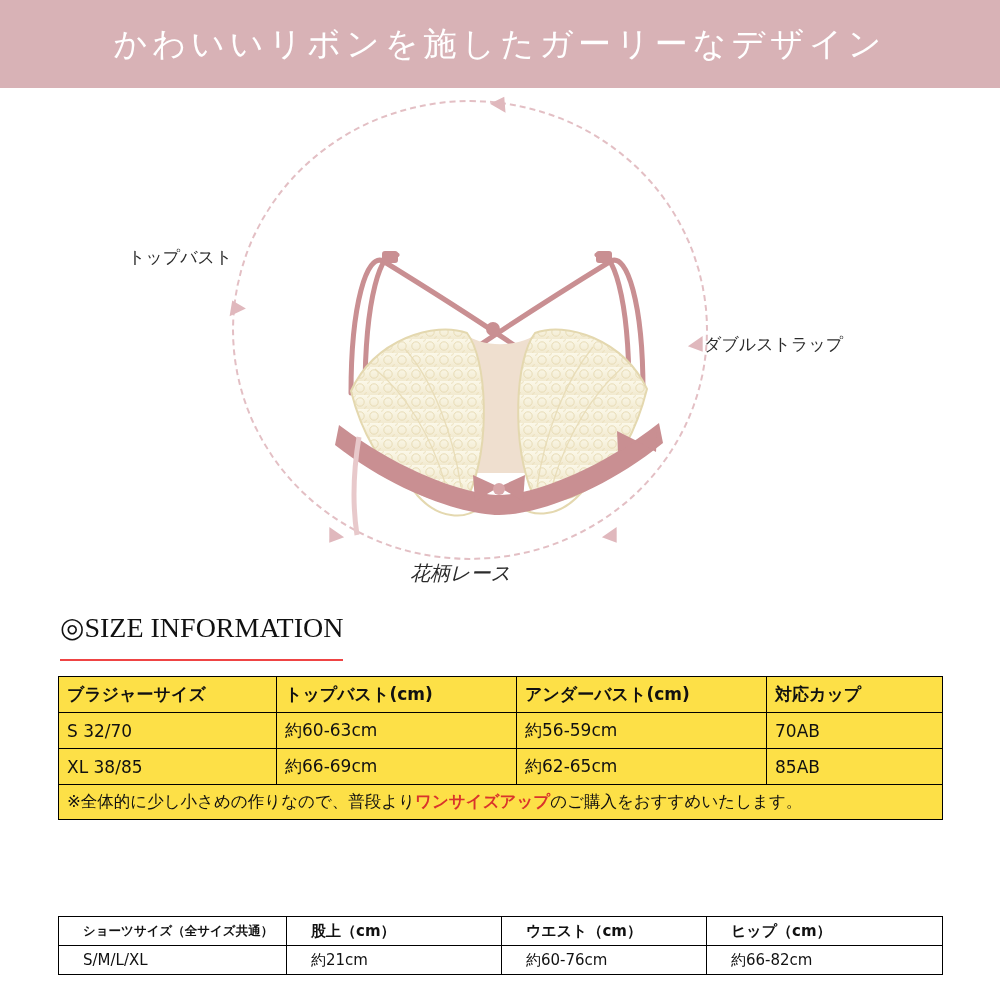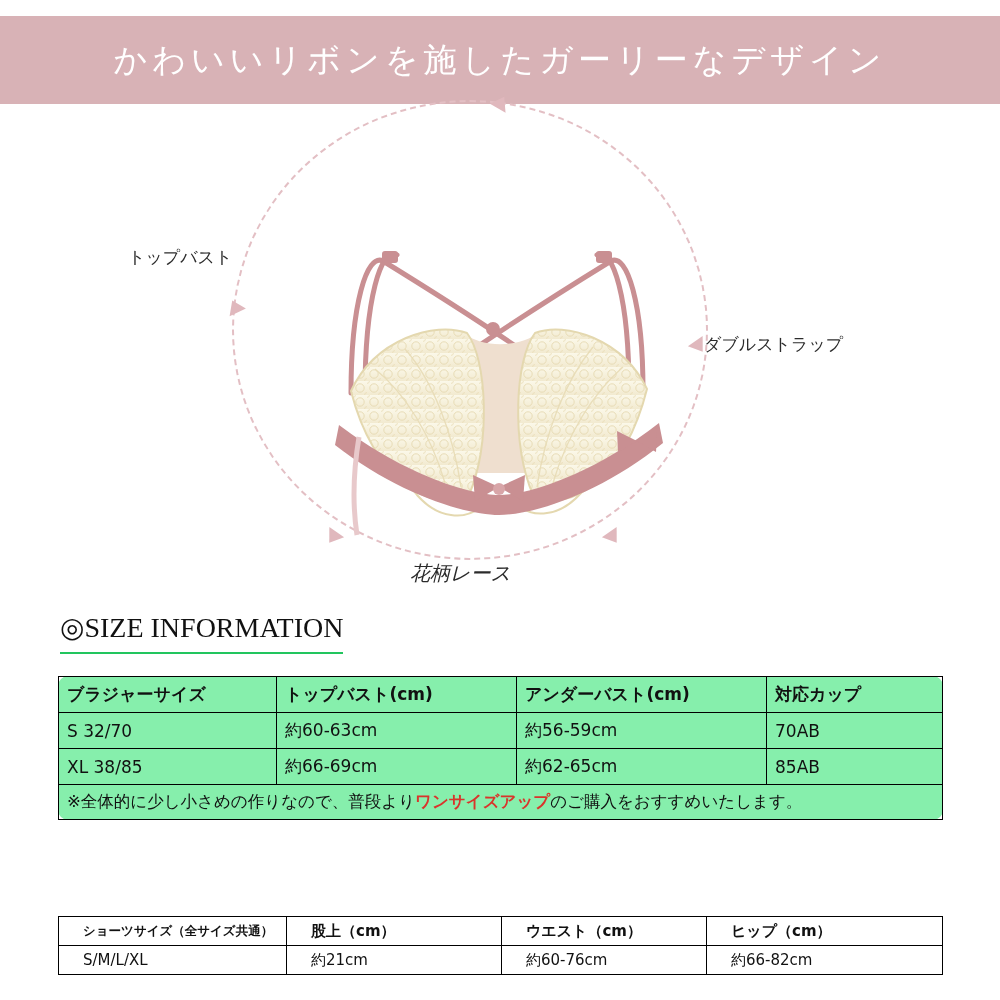--- a/index.html
+++ b/index.html
@@ -11,21 +11,21 @@
     height: 1000px;
     background: #ffffff;
     font-family: "Liberation Sans", sans-serif;
     overflow: hidden;
     position: relative;
   }
 
   
   .banner {
     position: absolute;
-    left: 0; top: 16px;
+    left: 0; top: 0;
     width: 1000px;
     height: 88px;
     background: #d8b2b6;
     display: flex;
     align-items: center;
     justify-content: center;
   }
   .banner-text {
     color: #ffffff;
     font-family: "DejaVu Sans", sans-serif;
@@ -108,38 +108,37 @@
   }
 
   
   .size-heading {
     position: absolute;
     left: 60px;
     top: 612px;
     font-family: "Liberation Serif", serif;
     font-size: 28px;
     color: #111111;
-    border-bottom: 2px solid #22c55e;
-    padding-bottom: 8px;
+    border-bottom: 2px solid #ef4444;
+    padding-bottom: 15px;
     line-height: 1.15;
   }
 
   table {
     border-collapse: collapse;
     font-family: "DejaVu Sans", sans-serif;
     table-layout: fixed;
   }
 
   .tbl-main {
     position: absolute;
     left: 58px;
     top: 676px;
     width: 884px;
-    background: #86efac;
-    border-radius: 10px;
+    background: #fde047;
   }
   .tbl-main th, .tbl-main td {
     border: 1.5px solid #000000;
     height: 35px;
     padding: 0 8px;
     font-size: 17px;
     font-weight: normal;
     text-align: left;
     color: #111111;
     vertical-align: middle;

